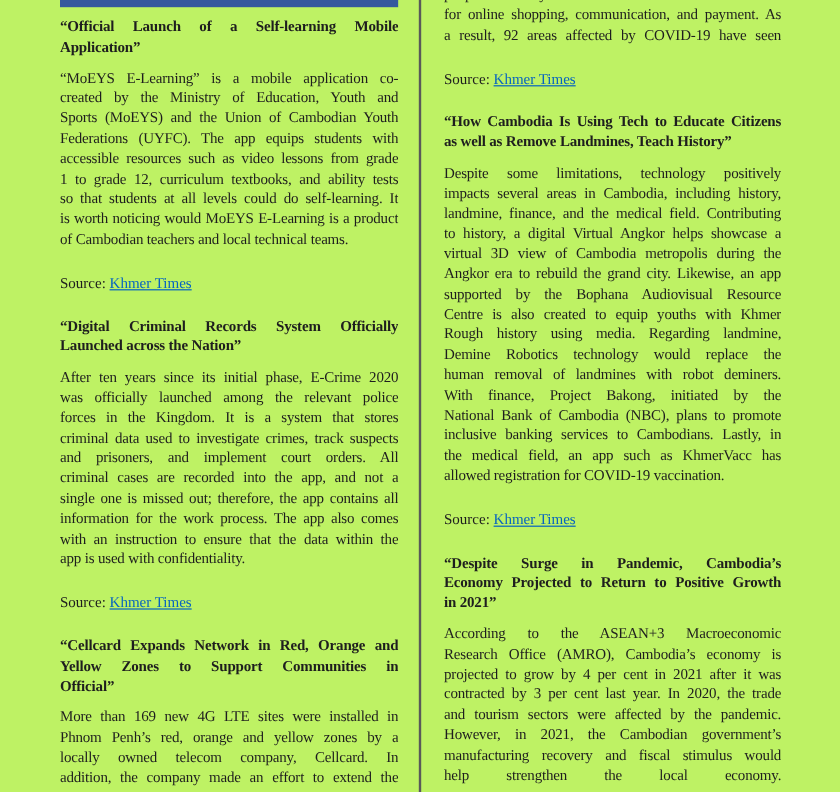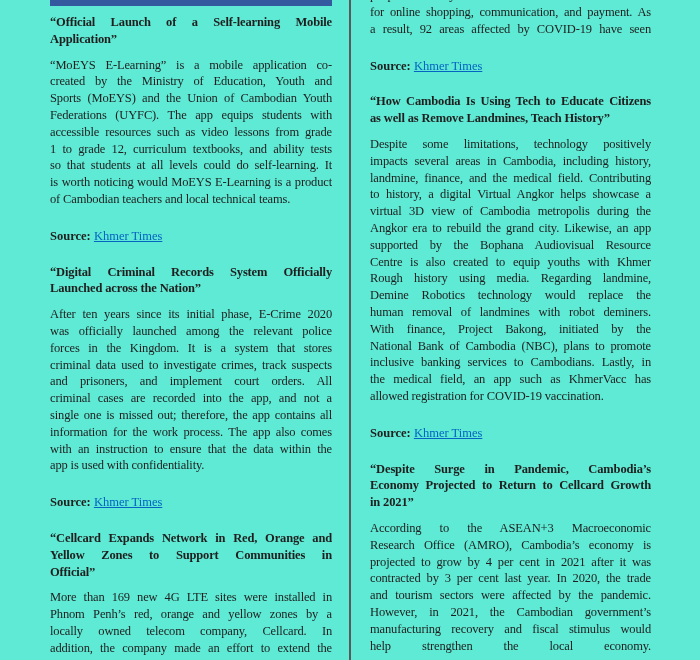--- a/index.html
+++ b/index.html
@@ -2,37 +2,37 @@
 <html style="--topbar: #35599E; --divider: #595959; --link: #0563C1;"><head>
 <meta charset="utf-8">
 <style>
   html,body{margin:0;padding:0;}
   body{
     width:700px;height:660px;background:#ffffff;overflow:hidden;
     font-family:"Liberation Serif","DejaVu Serif",serif;
     font-size:12.5px;color:#1e1e1e;
     -webkit-font-smoothing:antialiased;
   }
-  .page{position:relative;width:700px;height:660px;overflow:hidden;background:#5eead4;}
+  .page{position:relative;width:700px;height:660px;overflow:hidden;background:#bef264;}
   .divider{position:absolute;left:349px;top:0;width:2px;height:660px;background:var(--divider,#595959);}
   .col{position:absolute;top:0;height:660px;overflow:hidden;}
   .col-left{left:50px;width:282px;}
   .col-right{left:370px;width:281px;}
   .topbar{height:6px;background:var(--topbar,#35599E);margin-bottom:8px;}
   .line{
     line-height:16.8px;height:16.8px;white-space:nowrap;overflow:hidden;
     text-align:justify;text-align-last:justify;letter-spacing:-0.15px;
   }
   .line.last{text-align-last:left;}
   .heading{font-weight:bold;margin-bottom:9px;}
   .para{margin-bottom:20px;}
   .partial-line{height:4px;overflow:hidden;}
   .partial-line .line{margin-top:-12.8px;}
   .source{margin-bottom:19px;line-height:16.8px;}
-  .source .src-label{font-weight:bold;}
+  .source .src-label{font-weight:normal;}
   .source a{color:var(--link,#0563C1);cursor:pointer;}
 </style>
 </head>
 <body>
 
 <div class="page" id="page">
   <div class="divider"></div>
 <div class="col col-left">
       <div class="topbar"></div>
       <div class="heading">
@@ -108,21 +108,21 @@
         <div class="line">human removal of landmines with robot deminers.</div>
         <div class="line">With finance, Project Bakong, initiated by the</div>
         <div class="line">National Bank of Cambodia (NBC), plans to promote</div>
         <div class="line">inclusive banking services to Cambodians. Lastly, in</div>
         <div class="line">the medical field, an app such as KhmerVacc has</div>
         <div class="line last">allowed registration for COVID-19 vaccination.</div>
       </div>
       <div class="source"><span class="src-label">Source:</span> <a class="src-link" href="#">Khmer Times</a></div>
       <div class="heading">
         <div class="line">“Despite Surge in Pandemic, Cambodia’s</div>
-        <div class="line">Economy Projected to Return to Cellcard Growth</div>
+        <div class="line">Economy Projected to Return to Positive Growth</div>
         <div class="line last">in 2021”</div>
       </div>
       <div class="para">
         <div class="line">According to the ASEAN+3 Macroeconomic</div>
         <div class="line">Research Office (AMRO), Cambodia’s economy is</div>
         <div class="line">projected to grow by 4 per cent in 2021 after it was</div>
         <div class="line">contracted by 3 per cent last year. In 2020, the trade</div>
         <div class="line">and tourism sectors were affected by the pandemic.</div>
         <div class="line">However, in 2021, the Cambodian government’s</div>
         <div class="line">manufacturing recovery and fiscal stimulus would</div>

